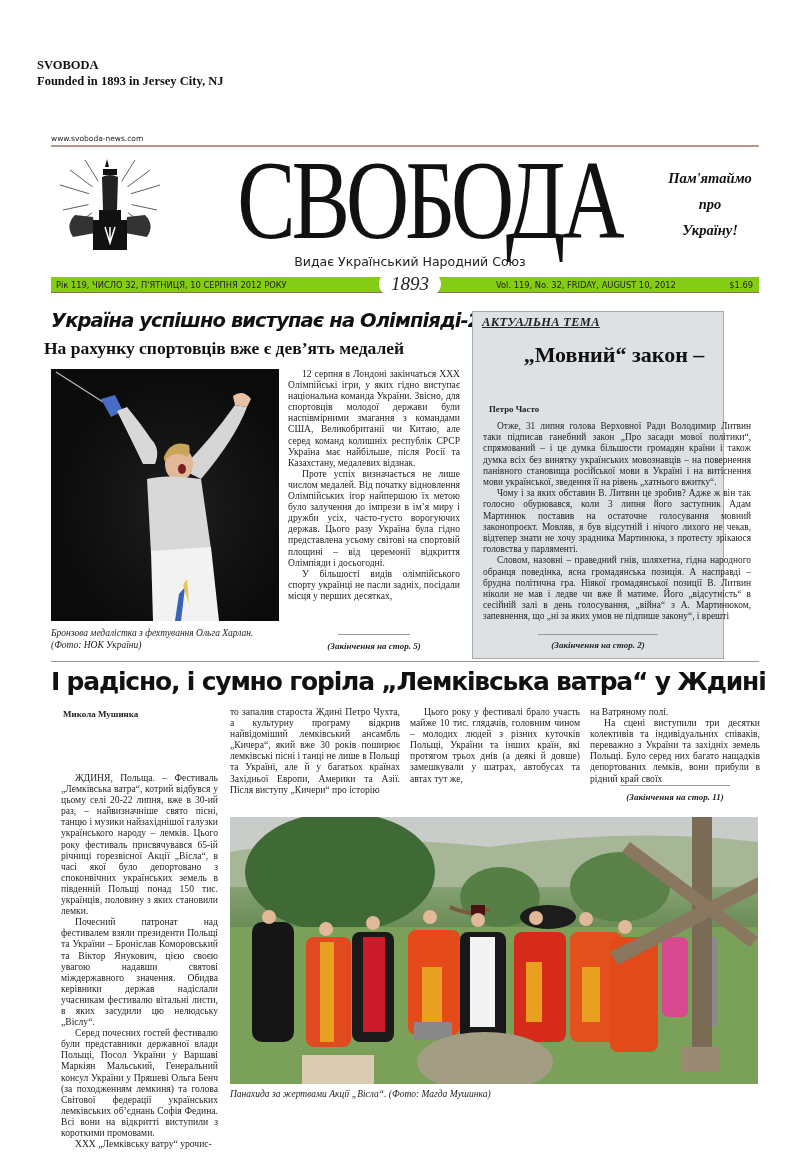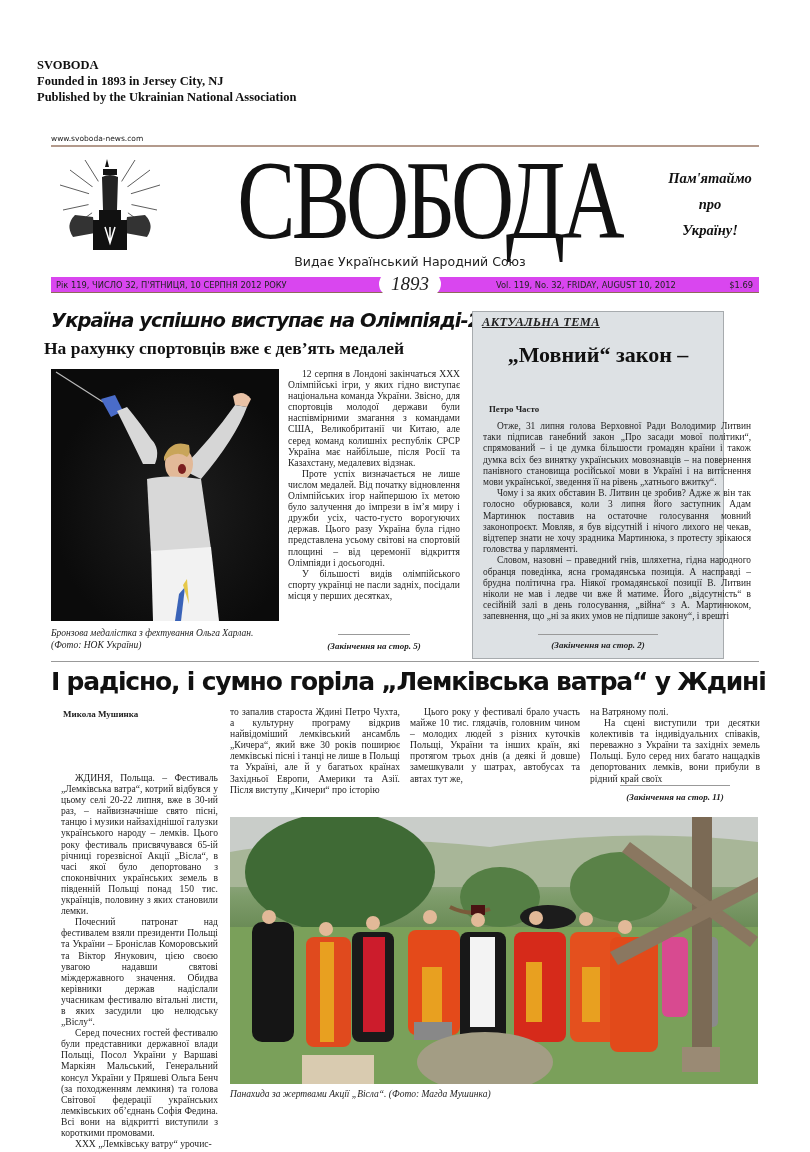--- a/index.html
+++ b/index.html
@@ -8,41 +8,41 @@
 
   .masthead-info { position: absolute; left: 37px; top: 57px; font-family: Liberation Serif, serif; font-weight: bold; font-size: 12.5px; line-height: 16px; color: #111; }
   .website { position: absolute; left: 51px; top: 134px; font-family: "DejaVu Sans", sans-serif; font-size: 7.5px; color: #222; }
   .rule-top { position: absolute; left: 51px; top: 145px; width: 708px; height: 2px; background: #b39a8c; }
 
   .emblem { position: absolute; left: 55px; top: 155px; width: 110px; height: 100px; }
   .title-main { position: absolute; left: 190px; top: 140px; width: 430px; text-align: center; font-family: "Liberation Serif", serif; font-size: 112px; line-height: 120px; letter-spacing: -5px; transform: scaleX(0.78) scaleY(1.0); transform-origin: center top; color: #111; font-weight: normal; }
   .publisher { position: absolute; left: 220px; top: 254px; width: 380px; text-align: center; font-family: "DejaVu Sans", sans-serif; font-size: 12.5px; color: #222; }
   .slogan { position: absolute; left: 640px; top: 165px; width: 140px; text-align: center; font-family: "Liberation Serif", serif; font-style: italic; font-weight: bold; font-size: 14.5px; line-height: 26px; color: #111; }
 
-  .dateline { position: absolute; left: 51px; top: 277px; width: 708px; height: 16px; background: #d946ef; border-bottom: 1.5px solid #8e6b58; font-family: "DejaVu Sans", sans-serif; font-size: 8.3px; color: #222; }
+  .dateline { position: absolute; left: 51px; top: 277px; width: 708px; height: 16px; background: #84cc16; border-bottom: 1.5px solid #8e6b58; font-family: "DejaVu Sans", sans-serif; font-size: 8.3px; color: #222; }
   .dateline .ua { position: absolute; left: 5px; top: 3px; }
   .dateline .en { position: absolute; left: 445px; top: 3px; }
   .dateline .price { position: absolute; right: 6px; top: 3px; }
   .dateline .year { position: absolute; left: 328px; top: -5px; width: 62px; height: 24px; background: #fff; border-radius: 14px; text-align: center; font-family: "Liberation Serif", serif; font-size: 19px; line-height: 24px; font-style: italic; color: #222; }
 
   .art1-title { position: absolute; left: 51px; top: 309px; width: 410px; font-family: "DejaVu Sans", sans-serif; font-weight: bold; font-style: italic; font-size: 19.5px; letter-spacing: -0.9px; color: #111; white-space: nowrap; }
   .art1-sub { position: absolute; left: 44px; top: 338px; width: 410px; font-family: "Liberation Serif", serif; font-weight: bold; font-size: 17.5px; color: #111; white-space: nowrap; }
   .photo1 { position: absolute; left: 51px; top: 369px; width: 228px; height: 252px; background: radial-gradient(ellipse at 55% 55%, #1e1e1e 0%, #0b0b0b 70%); overflow: hidden; }
   .caption1 { position: absolute; left: 51px; top: 627px; width: 240px; font-style: italic; font-size: 9.5px; line-height: 12px; color: #222; }
 
   .col-text { font-size: 9.6px; line-height: 11.1px; text-align: justify; color: #1e1e1e; hyphens: auto; }
   .col-text p { text-indent: 14px; }
   .art1-body { position: absolute; left: 288px; top: 368px; width: 172px; }
   .cont-note { font-style: italic; font-weight: bold; font-size: 9px; text-align: center; color: #222; }
   .short-rule { height: 1px; background: #999; margin: 0 auto; }
   .art1-cont { position: absolute; left: 288px; top: 634px; width: 172px; }
 
   .sidebar-box { position: absolute; left: 472px; top: 311px; width: 252px; height: 348px; background: #dde1e4; border: 1px solid #a7abae; }
   .sidebar-label { position: absolute; left: 9px; top: 3px; font-style: italic; font-weight: bold; font-size: 12.5px; text-decoration: underline; color: #222; letter-spacing: 0.3px; }
-  .sidebar-title { position: absolute; left: 0; top: 28px; width: 100%; text-align: center; font-weight: bold; font-size: 22px; line-height: 29px; color: #111; }
+  .sidebar-title { position: absolute; left: 16px; top: 28px; width: 100%; text-align: center; font-weight: bold; font-size: 22px; line-height: 29px; color: #111; }
   .sidebar-author { position: absolute; left: 16px; top: 92px; font-weight: bold; font-size: 8.8px; color: #222; }
   .sidebar-body { position: absolute; left: 10px; top: 109px; width: 268px; font-size: 9.4px; line-height: 11.2px; }
   .sidebar-cont { position: absolute; left: 0; top: 322px; width: 100%; }
 
   .divider { position: absolute; left: 51px; top: 661px; width: 708px; height: 1px; background: #999; }
 
   .art2-title { position: absolute; left: 51px; top: 667px; width: 720px; font-family: "DejaVu Sans", sans-serif; font-weight: bold; font-size: 25px; letter-spacing: -1.2px; color: #111; white-space: nowrap; }
   .art2-author { position: absolute; left: 63px; top: 709px; font-weight: bold; font-size: 9px; color: #222; }
   .art2-c1 { position: absolute; left: 61px; top: 728px; width: 157px; margin-top: 44px; }
   .art2-c2 { position: absolute; left: 230px; top: 706px; width: 170px; }
@@ -52,21 +52,20 @@
 
   .photo2 { position: absolute; left: 230px; top: 817px; width: 528px; height: 267px; overflow: hidden; background: linear-gradient(#c7cbc7 0%, #a7b39b 15%, #7e9c6b 30%, #5c7f47 50%, #7ea15c 75%, #86a863 100%); }
   .caption2 { position: absolute; left: 230px; top: 1089px; font-style: italic; font-size: 9.5px; color: #222; }
 </style>
 </head>
 <body>
 
 <div class="masthead-info">
   <div>SVOBODA</div>
   <div>Founded in 1893 in Jersey City, NJ</div>
-  <div>Published by the Ukrainian National Association</div>
 </div>
 <div class="website">www.svoboda-news.com</div>
 <div class="rule-top"></div>
 
 <div class="emblem">
   <svg width="110" height="100" viewBox="0 0 110 100">
     <g stroke="#333" stroke-width="0.8">
       <line x1="55" y1="45" x2="5" y2="30"></line>
         <line x1="55" y1="45" x2="8" y2="55"></line>
       <line x1="55" y1="45" x2="15" y2="15"></line>

